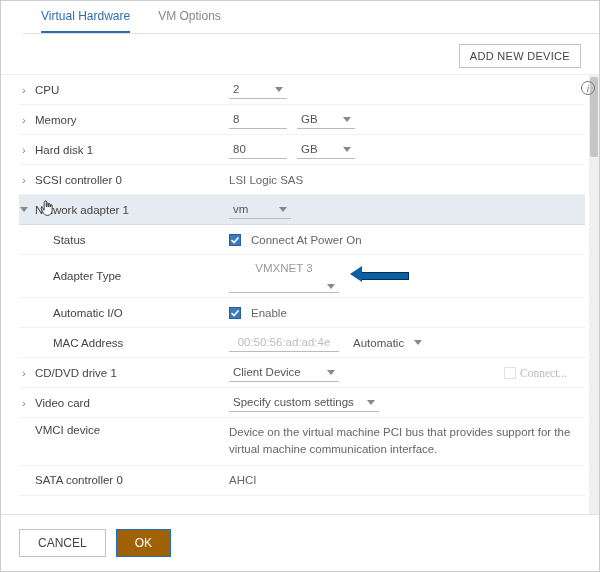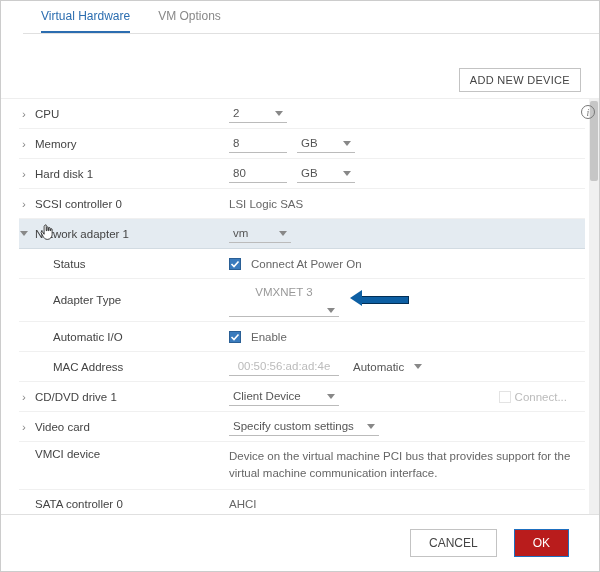--- a/index.html
+++ b/index.html
@@ -7,52 +7,52 @@
 .dialog { width: 600px; height: 572px; border: 1px solid #ccc; display: flex; flex-direction: column; box-shadow: 0 0 4px rgba(0,0,0,0.15);}
 .header { display: flex; align-items: center; padding: 12px 18px 8px 18px; }
 .header .title { font-size: 16px; font-weight: 400; color: #222; }
 .header .divider { width: 1px; height: 18px; background: #ccc; margin: 0 12px; }
 .header .subtitle { font-size: 12px; color: #777; }
 .header .close { margin-left: auto; font-size: 16px; color: #888; cursor: pointer; padding: 2px 6px; }
 .tabs { display: flex; border-bottom: 1px solid #e0e0e0; padding: 0 18px; margin-left: 22px; }
 .tab { padding: 8px 0; margin-right: 28px; font-size: 12px; color: #888; cursor: pointer; }
 .tab.active { color: #2b6db0; border-bottom: 2px solid #2b6db0; font-weight: 500; }
 .devicebar { display: flex; justify-content: flex-end; padding: 10px 18px 6px 18px; }
-.btn-outline { border: 1px solid #c3c3c3; background: #fff; color: #444; padding: 5px 10px; font-size: 11px; cursor: pointer; letter-spacing: 0.3px; margin-top: 24px; }
+.btn-outline { border: 1px solid #c3c3c3; background: #fff; color: #444; padding: 5px 10px; font-size: 11px; cursor: pointer; letter-spacing: 0.3px; }
 .rows-wrap { flex: 1; overflow-y: auto; border-top: 1px solid #eee; padding: 0 4px 0 18px; position: relative; }
 .rows { border-right: 10px solid transparent; }
 .row { display: flex; align-items: center; min-height: 30px; border-bottom: 1px solid #f0f0f0; padding: 4px 10px 4px 0; }
 .row .label { width: 210px; display: flex; align-items: center; color: #444; font-size: 11.5px; }
 .row .label.indent { padding-left: 34px; }
 .row .chev { width: 10px; display: inline-flex; justify-content: center; margin-right: 6px; color: #888;}
 .row .value { flex: 1; display: flex; align-items: center; gap: 10px; color: #666; font-size: 11.5px; }
 .row.expanded { background: #e4ebf1; border-bottom: 1px solid #d2dbe2; }
 .selectish { display: inline-flex; align-items: center; border-bottom: 1px solid #bbb; min-width: 58px; padding: 3px 4px; color: #555; gap: 10px;}
 .selectish .caret { margin-left: auto; }
 .selectish.muted { color: #999; flex-direction: column; }
 .selectish.wide { min-width: 110px; }
 .selectish.wider { min-width: 150px; }
 .caret { width: 0; height: 0; border-left: 4px solid transparent; border-right: 4px solid transparent; border-top: 5px solid #888; display: inline-block;}
 svg.chk { width: 12px; height: 12px; }
-.footer { border-top: 1px solid #e0e0e0; padding: 14px 30px; display: flex; justify-content: flex-end; gap: 17px; }
+.footer { border-top: 1px solid #e0e0e0; padding: 14px 18px; display: flex; gap: 10px; }
 .btn { font-size: 12px; padding: 6px 18px; cursor: pointer; }
 .btn-cancel { background: #fff; border: 1px solid #c3c3c3; color: #444; }
-.btn-ok { background: #b91c1c; border: 1px solid #1e6fbf; color: #fff; }
+.btn-ok { background: #a16207; border: 1px solid #1e6fbf; color: #fff; }
 .arrow-callout { position: relative; display: inline-block; margin-left: 12px;}
 .arrow-callout .shaft { width: 48px; height: 8px; background: #0d5fa3; border: 1px solid #022e55; display: inline-block;}
 .arrow-callout .head { width: 0; height: 0; border-top: 8px solid transparent; border-bottom: 8px solid transparent; border-right: 12px solid #0d5fa3; position: absolute; left: -11px; top: -4px;}
 .cursor-hand { position: absolute; left: 38px; top: 124px; width: 16px; height: 20px; pointer-events: none; z-index: 5; }
 .info-icon-wrap { position: absolute; right: 4px; top: 6px; }
 .info-icon { width:14px; height:14px; border-radius:50%; display:flex; align-items:center; justify-content:center; border:1px solid #777; color:#777; font-size:10px; font-family: Georgia, serif; font-style: italic;}
 .smalltext { color: #777; font-size: 11.5px; line-height: 1.5;}
 .row.tallrow { align-items: flex-start; padding-top: 6px; padding-bottom: 6px;}
 .scrollbar-fake { position:absolute; right:0; top:0; bottom:0; width:10px; background:#f0f0f0;}
 .scrollbar-fake .thumb { position:absolute; left:1px; right:1px; top:2px; height:80px; background:#c6c6c6; border-radius:2px;}
 .chk-muted { opacity:0.55; }
-.conn-muted { color:#bbb; margin-left:auto; padding-right:8px; display:inline-flex; align-items:center; gap:4px;}
+.conn-muted { color:#bbb; margin-left:auto; padding-right:8px; display:inline-flex; align-items:center; gap:4px;font-family:Liberation Serif, serif;}
 </style>
 </head>
 <body>
 
 <div class="dialog">
 
 
   <div class="tabs">
     <div class="tab active">Virtual Hardware</div>
     <div class="tab">VM Options</div>

